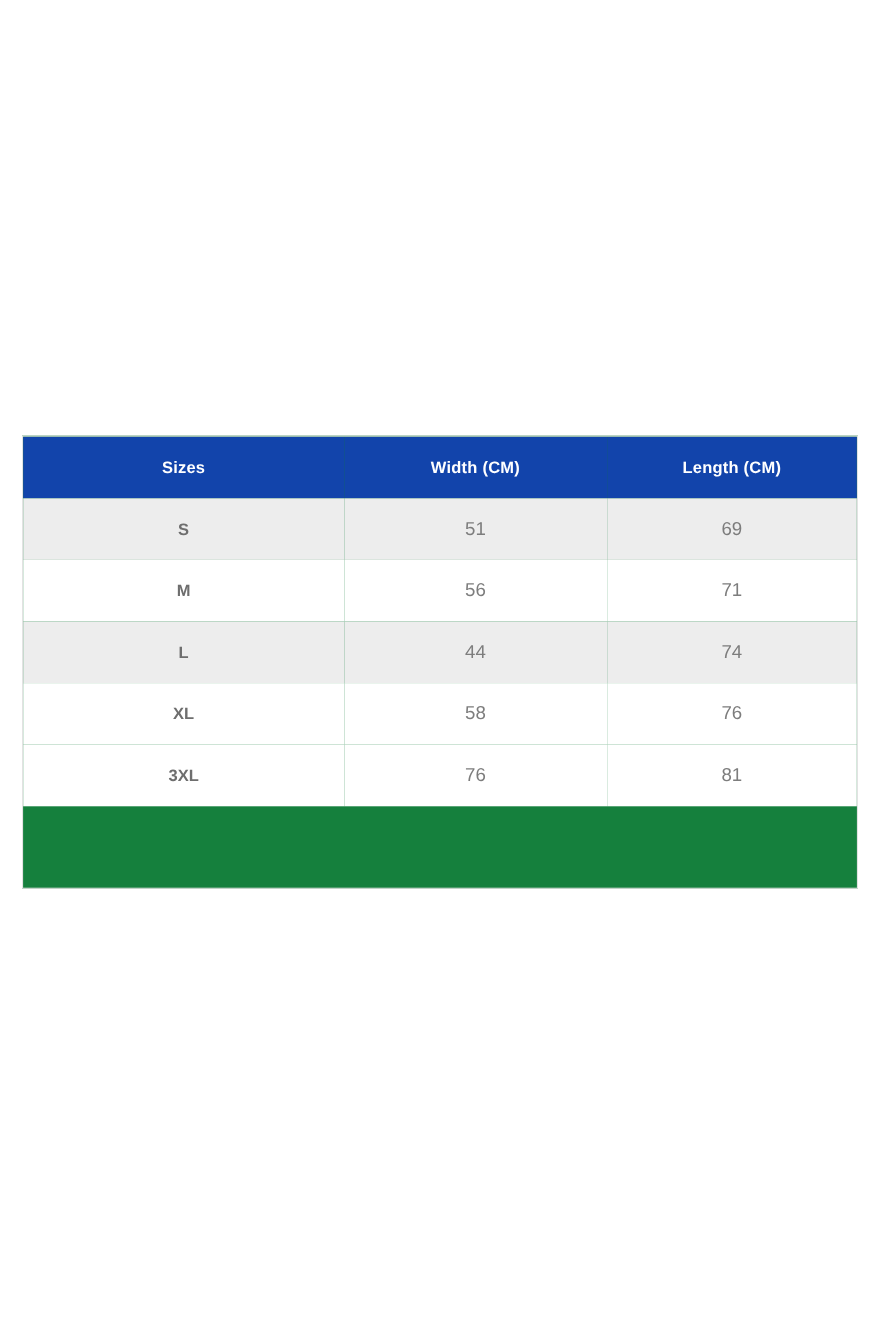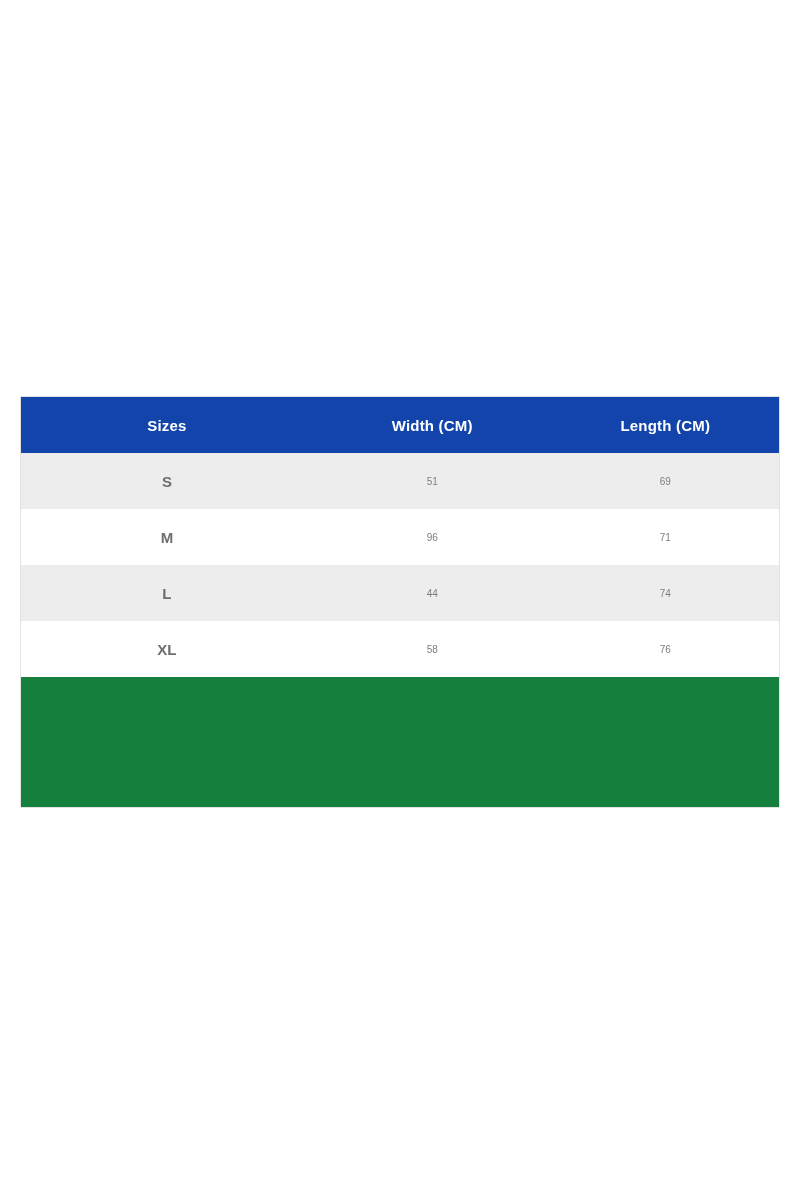--- a/index.html
+++ b/index.html
@@ -42,21 +42,21 @@
     height: 56px;
     vertical-align: middle;
     text-align: center;
     padding: 0;
   }
 
   table.size-table tbody td {
     height: 56px;
     vertical-align: middle;
     text-align: center;
-    font-size: 10px;
+    font-size: 17px;
     color: #7d7d7d;
     padding: 0;
   }
 
   table.size-table tbody td.size-cell {
     color: #6e6e6e;
     font-weight: bold;
     font-size: 15px;
   }
 
@@ -90,28 +90,33 @@
       </tr>
     </thead>
     <tbody>
       <tr class="odd">
         <td class="size-cell">S</td>
         <td>51</td>
         <td>69</td>
       </tr>
       <tr class="even">
         <td class="size-cell">M</td>
-        <td>96</td>
+        <td>56</td>
         <td>71</td>
       </tr>
       <tr class="odd">
         <td class="size-cell">L</td>
         <td>44</td>
         <td>74</td>
       </tr>
       <tr class="even">
         <td class="size-cell">XL</td>
         <td>58</td>
         <td>76</td>
       </tr>
+      <tr class="even">
+        <td class="size-cell">3XL</td>
+        <td>76</td>
+        <td>81</td>
+      </tr>
     </tbody>
   </table>
 </div>
 
 </body></html>

